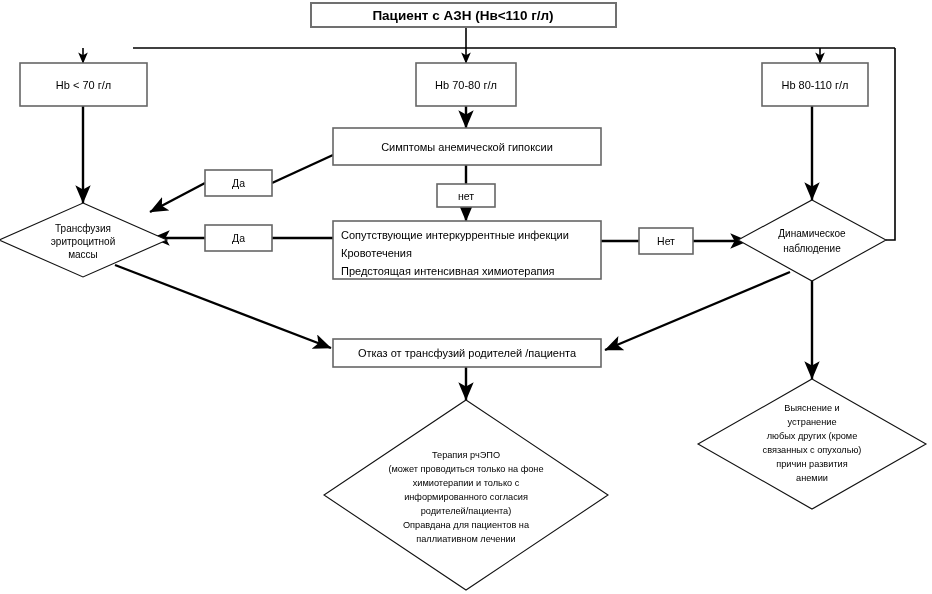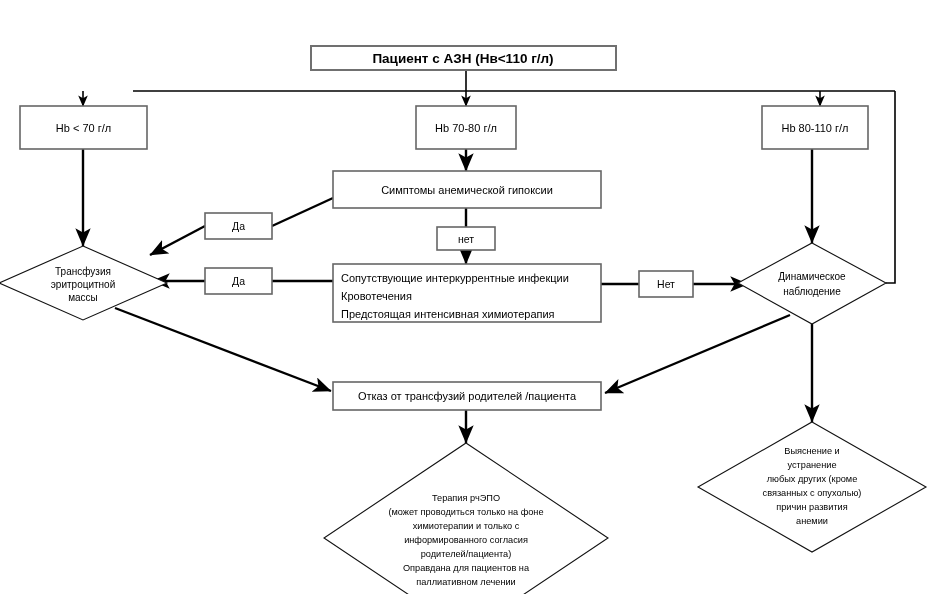--- a/index.html
+++ b/index.html
@@ -10,21 +10,20 @@
   body {
     font-family: "Liberation Sans", sans-serif;
     width: 932px;
     height: 594px;
     overflow: hidden;
   }
   #chart-root {
     position: relative;
     width: 932px;
     height: 488px;
-    margin-top: 43px;
   }
   svg.flow {
     display: block;
     width: 932px;
     height: 594px;
   }
   .node-rect {
     fill: #ffffff;
     stroke: #666666;
     stroke-width: 1.6;

